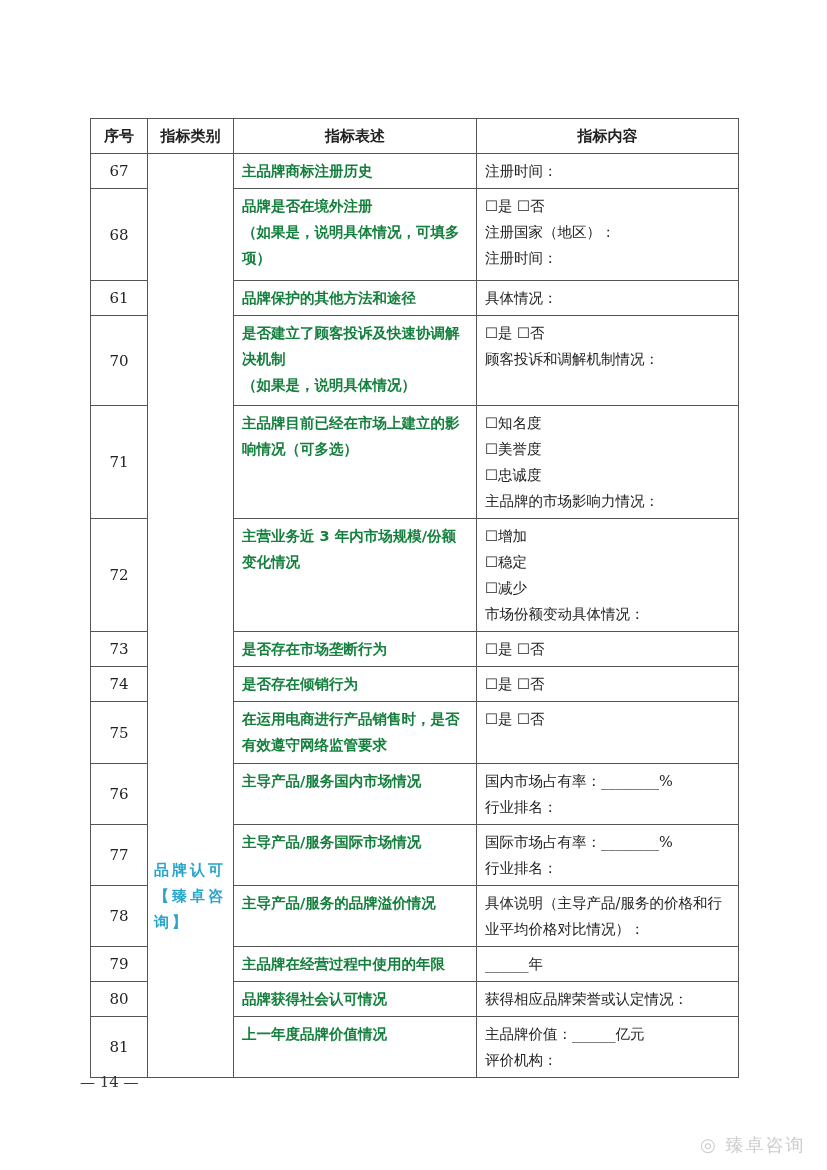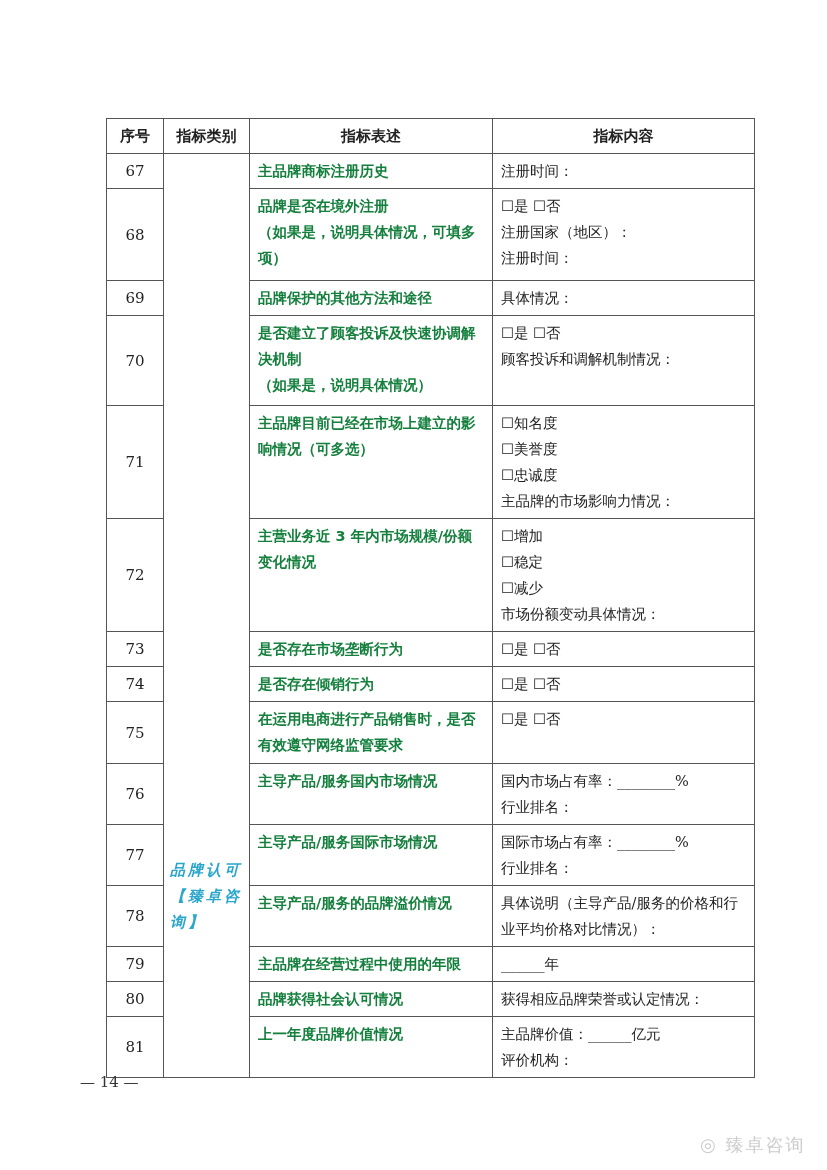--- a/index.html
+++ b/index.html
@@ -1,27 +1,27 @@
 <!DOCTYPE html>
 <html><head>
   <meta charset="utf-8">
   <style>
     html, body { margin:0; padding:0; background:#ffffff; }
     body { width:827px; height:1170px; position:relative; overflow:hidden;
            font-family:"DejaVu Serif","Liberation Serif",serif; color:#222; }
-    table { position:absolute; left:106px; top:118px; width:648px; border-collapse:collapse;
+    table { position:absolute; left:90px; top:118px; width:648px; border-collapse:collapse;
             table-layout:fixed; }
     td, th { border:1px solid #555; font-size:15px; line-height:26px; vertical-align:middle; padding:0; }
     th { height:34px; font-weight:bold; font-family:"DejaVu Sans","Liberation Sans",sans-serif; font-size:15px; }
     td.num { text-align:center; }
     td.desc { vertical-align:top; padding:4px 6px 4px 8px; color:#15803d; font-weight:bold;
               font-family:"DejaVu Sans","Liberation Sans",sans-serif; font-size:14.5px; }
     td.cont { vertical-align:top; padding:4px 6px 4px 8px; font-size:14.5px; }
     td.cat { color:#2aa6cc; font-weight:bold; font-family:"DejaVu Sans","Liberation Sans",sans-serif;
-             font-size:15px; padding:0 6px; vertical-align:middle; letter-spacing:3px;font-style:italic; }
+             font-size:15px; padding:0 6px; vertical-align:middle; letter-spacing:3px; }
     .line { display:block; }
     .page-num { position:absolute; left:80px; top:1073px; font-size:15px; color:#333; }
     .watermark { position:absolute; left:700px; top:1133px; font-size:18px; color:#ccc;
                  font-family:"DejaVu Sans","Liberation Sans",sans-serif; letter-spacing:2px; }
   </style>
 </head>
 <body>
 
 <table>
   <colgroup>
@@ -57,21 +57,21 @@
           <span class="line">品牌是否在境外注册</span>
           <span class="line">（如果是，说明具体情况，可填多项）</span>
         </td>
         <td class="cont">
           <span class="line">☐是 ☐否</span>
           <span class="line">注册国家（地区）：</span>
           <span class="line">注册时间：</span>
         </td>
       </tr>
       <tr style="height: 34px;">
-        <td class="num">69</td>
+        <td class="num">61</td>
         <td class="desc">
           <span class="line">品牌保护的其他方法和途径</span>
         </td>
         <td class="cont">
           <span class="line">具体情况：</span>
         </td>
       </tr>
       <tr style="height: 90px;">
         <td class="num">70</td>
         <td class="desc">

